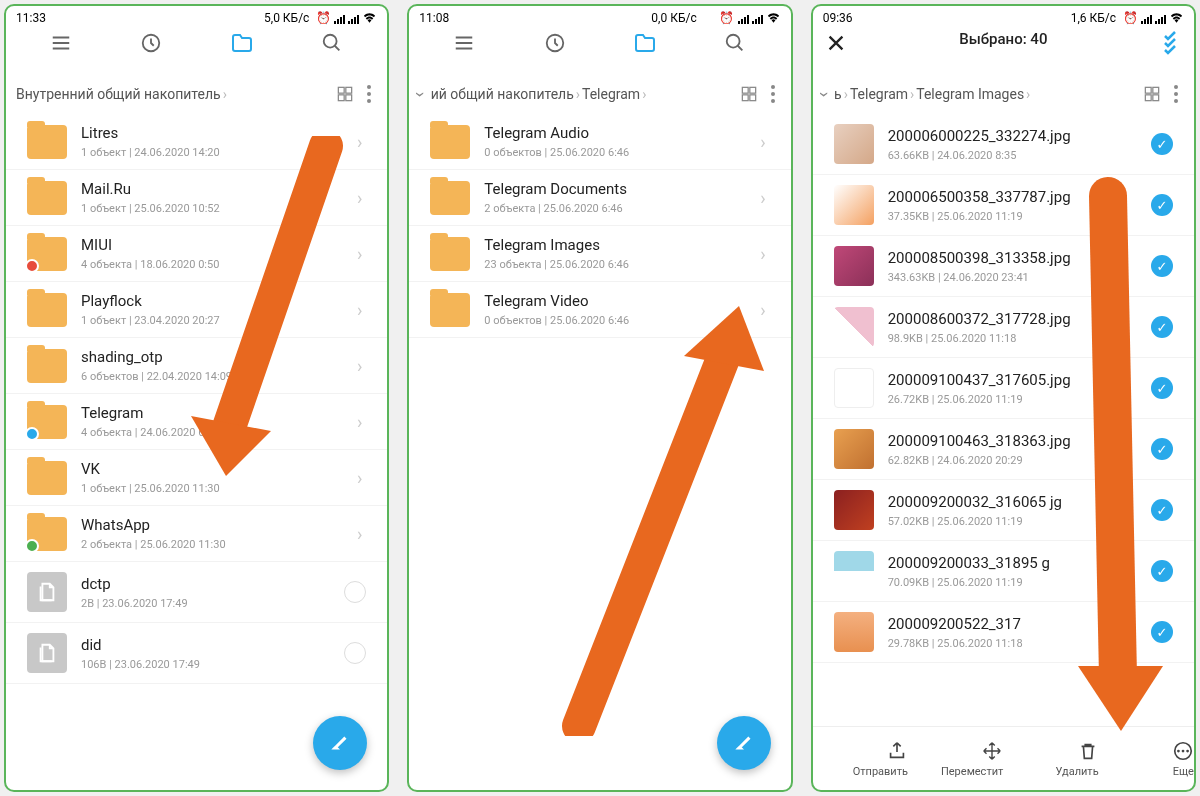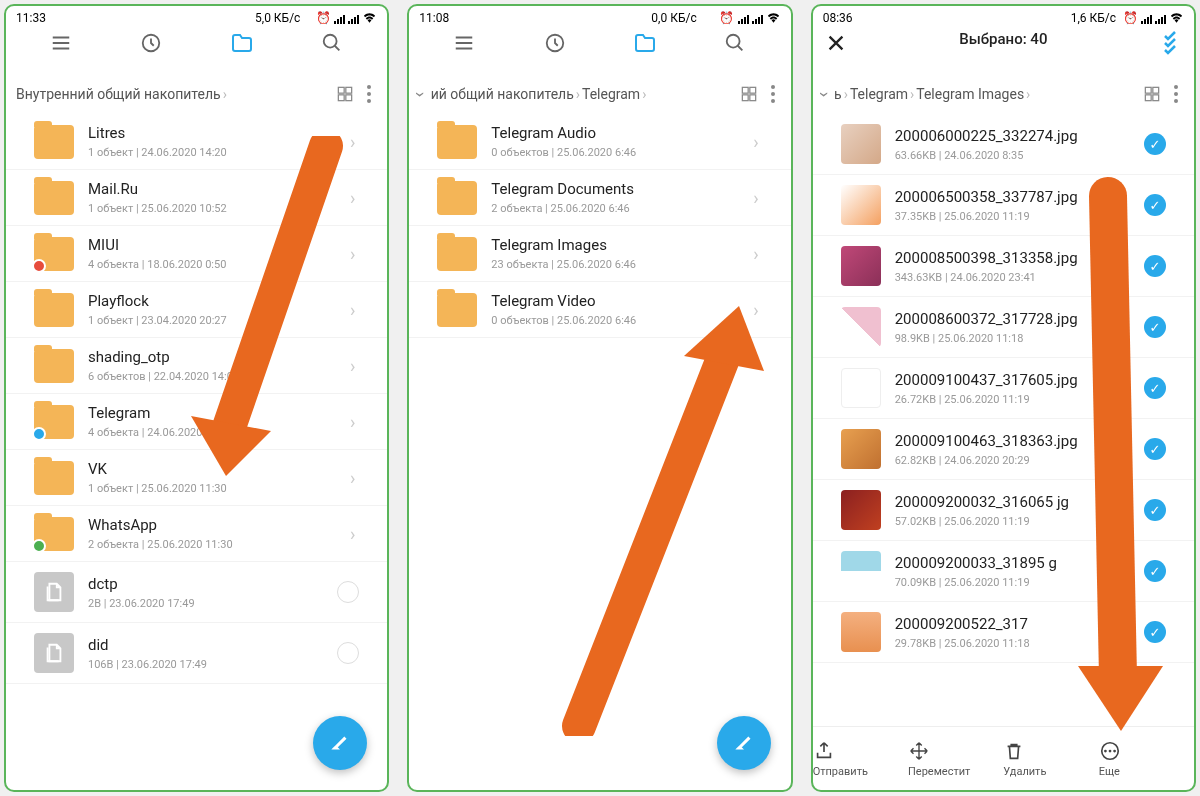--- a/index.html
+++ b/index.html
@@ -10,21 +10,21 @@
 .sbar-r{display:flex;align-items:center;gap:3px}
 .tbar{height:44px;display:flex;justify-content:space-around;padding:0 10px}
 .ti{width:26px;height:26px;display:flex;align-items:center;justify-content:center;color:#666}
 .ti.act{color:#29a9ea}
 .bc{height:40px;display:flex;align-items:center;padding:0 10px;font-size:14px;color:#555;gap:6px}
 .bc-txt{flex:1;overflow:hidden;white-space:nowrap;display:flex;align-items:center}
 .bc-grid{width:20px;height:20px}
 .bc-dots{width:16px;height:20px;display:flex;flex-direction:column;justify-content:center;gap:3px;align-items:center}
 .bc-dots span{width:4px;height:4px;background:#888;border-radius:50%}
 .list{flex:1;overflow:hidden}
-.row{display:flex;align-items:center;padding:10px 28px;border-bottom:1px solid #f2f2f2;position:relative}
+.row{display:flex;align-items:center;padding:10px 21px;border-bottom:1px solid #f2f2f2;position:relative}
 .ficon{width:40px;height:34px;background:#f4b557;border-radius:4px;position:relative;flex-shrink:0}
 .ficon::before{content:"";position:absolute;top:-4px;left:0;width:18px;height:6px;background:#f4b557;border-radius:3px 3px 0 0}
 .dicon{width:40px;height:40px;background:#c8c8c8;border-radius:4px;display:flex;align-items:center;justify-content:center;color:#fff;flex-shrink:0}
 .thumb{width:40px;height:40px;border-radius:4px;flex-shrink:0;background:linear-gradient(135deg,#e8d0c0,#d4a888);position:relative;overflow:hidden}
 .thumb.t2{background:linear-gradient(135deg,#fff,#f4a060)}
 .thumb.t3{background:linear-gradient(135deg,#c04878,#8b3058)}
 .thumb.t4{background:linear-gradient(45deg,#fff 50%,#f0c0d0 50%)}
 .thumb.t5{background:#fff;border:1px solid #eee}
 .thumb.t6{background:linear-gradient(135deg,#e8a050,#c07030)}
 .thumb.t7{background:linear-gradient(135deg,#8b2020,#c04020)}
@@ -35,38 +35,38 @@
 .b-blue{background:#29a9ea}
 .b-grn{background:#4caf50}
 .rcnt{flex:1;margin-left:14px;min-width:0}
 .rname{font-size:15px;color:#222;margin-bottom:4px;white-space:nowrap;overflow:hidden;text-overflow:ellipsis}
 .rmeta{font-size:11px;color:#999}
 .chev{color:#ccc;font-size:18px;padding:0 4px}
 .check{width:22px;height:22px;border-radius:50%;background:#29a9ea;display:flex;align-items:center;justify-content:center;color:#fff;font-size:13px}
 .empty-c{width:22px;height:22px;border-radius:50%;border:1px solid #ddd}
 .fab{position:absolute;bottom:20px;right:20px;width:54px;height:54px;border-radius:50%;background:#29a9ea;display:flex;align-items:center;justify-content:center;color:#fff;box-shadow:0 3px 8px rgba(0,0,0,.25)}
 .bbar{height:64px;display:flex;border-top:1px solid #eee}
-.bbtn{flex:1;display:flex;flex-direction:column;align-items:flex-start;justify-content:center;gap:3px;font-size:11px;color:#555}
+.bbtn{flex:1;display:flex;flex-direction:column;align-items:flex-end;justify-content:center;gap:3px;font-size:11px;color:#555}
 .bbtn svg{width:22px;height:22px}
 .title3{flex:1;text-align:center;font-size:15px;font-weight:500;color:#222}
 .arrow{position:absolute;pointer-events:none;z-index:10}
 .sig{display:inline-flex;align-items:flex-end;gap:1px;height:11px}
 .sig span{width:2px;background:#000}
 .chv{color:#bbb;margin:0 2px}
 </style>
 </head>
 <body>
 
 <div class="wrap">
 
 <div class="phone">
   <div class="sbar">
     <span>11:33</span>
     <div class="sbar-r">
-      <span style="margin-right:13px">5,0 КБ/с</span>
+      <span style="margin-right:4px">5,0 КБ/с</span>
       <span>⏰</span>
       <span class="sig">
             <span style="height:3px"></span>
             <span style="height:5px"></span>
             <span style="height:7px"></span>
             <span style="height:9px"></span>
           </span>
       <span class="sig">
             <span style="height:3px"></span>
             <span style="height:5px"></span>
@@ -337,21 +337,21 @@
         </svg>
   </div>
   <svg class="arrow" style="top:290px;left:140px" width="220" height="440">
     <path d="M30 430 L175 60" stroke="#e8681f" stroke-width="34" stroke-linecap="round"></path>
     <path d="M135 60 L190 10 L215 75 Z" fill="#e8681f"></path>
   </svg>
 </div>
 
 <div class="phone">
   <div class="sbar">
-    <span>08:36</span>
+    <span>09:36</span>
     <div class="sbar-r">
       <span style="margin-right:4px">1,6 КБ/с</span>
       <span>⏰</span>
       <span class="sig">
             <span style="height:3px"></span>
             <span style="height:5px"></span>
             <span style="height:7px"></span>
             <span style="height:9px"></span>
           </span>
       <span class="sig">

